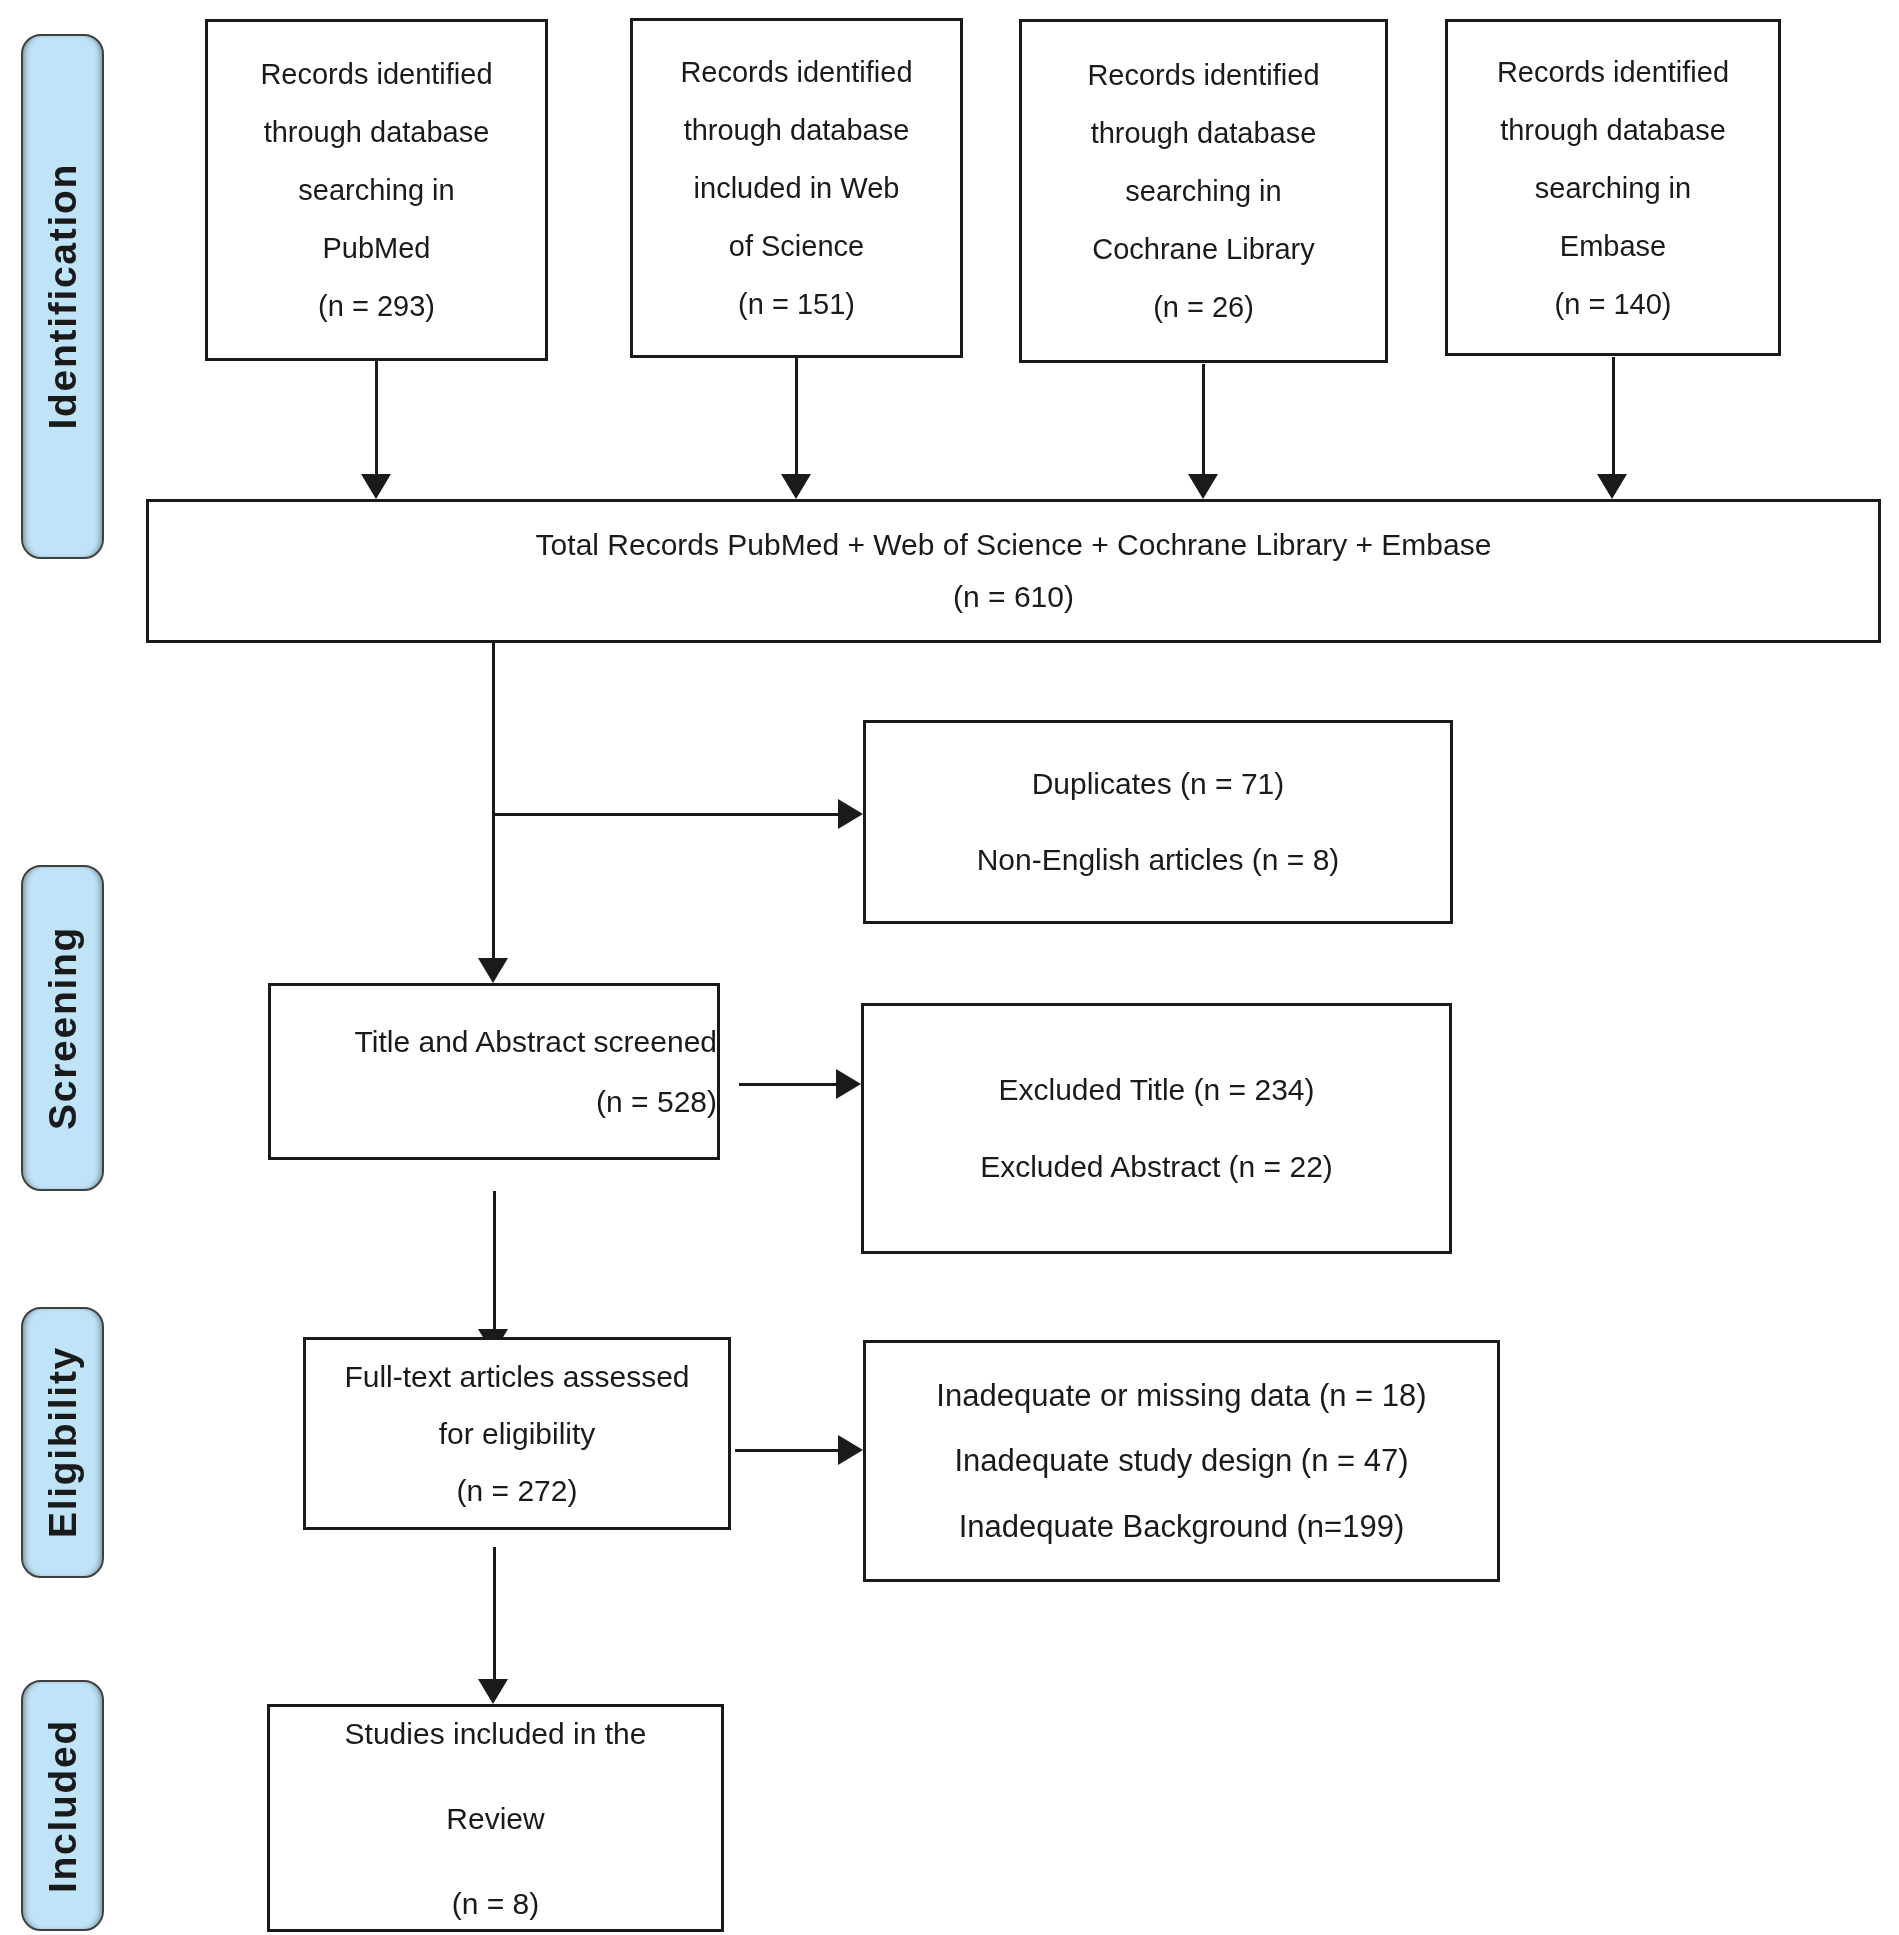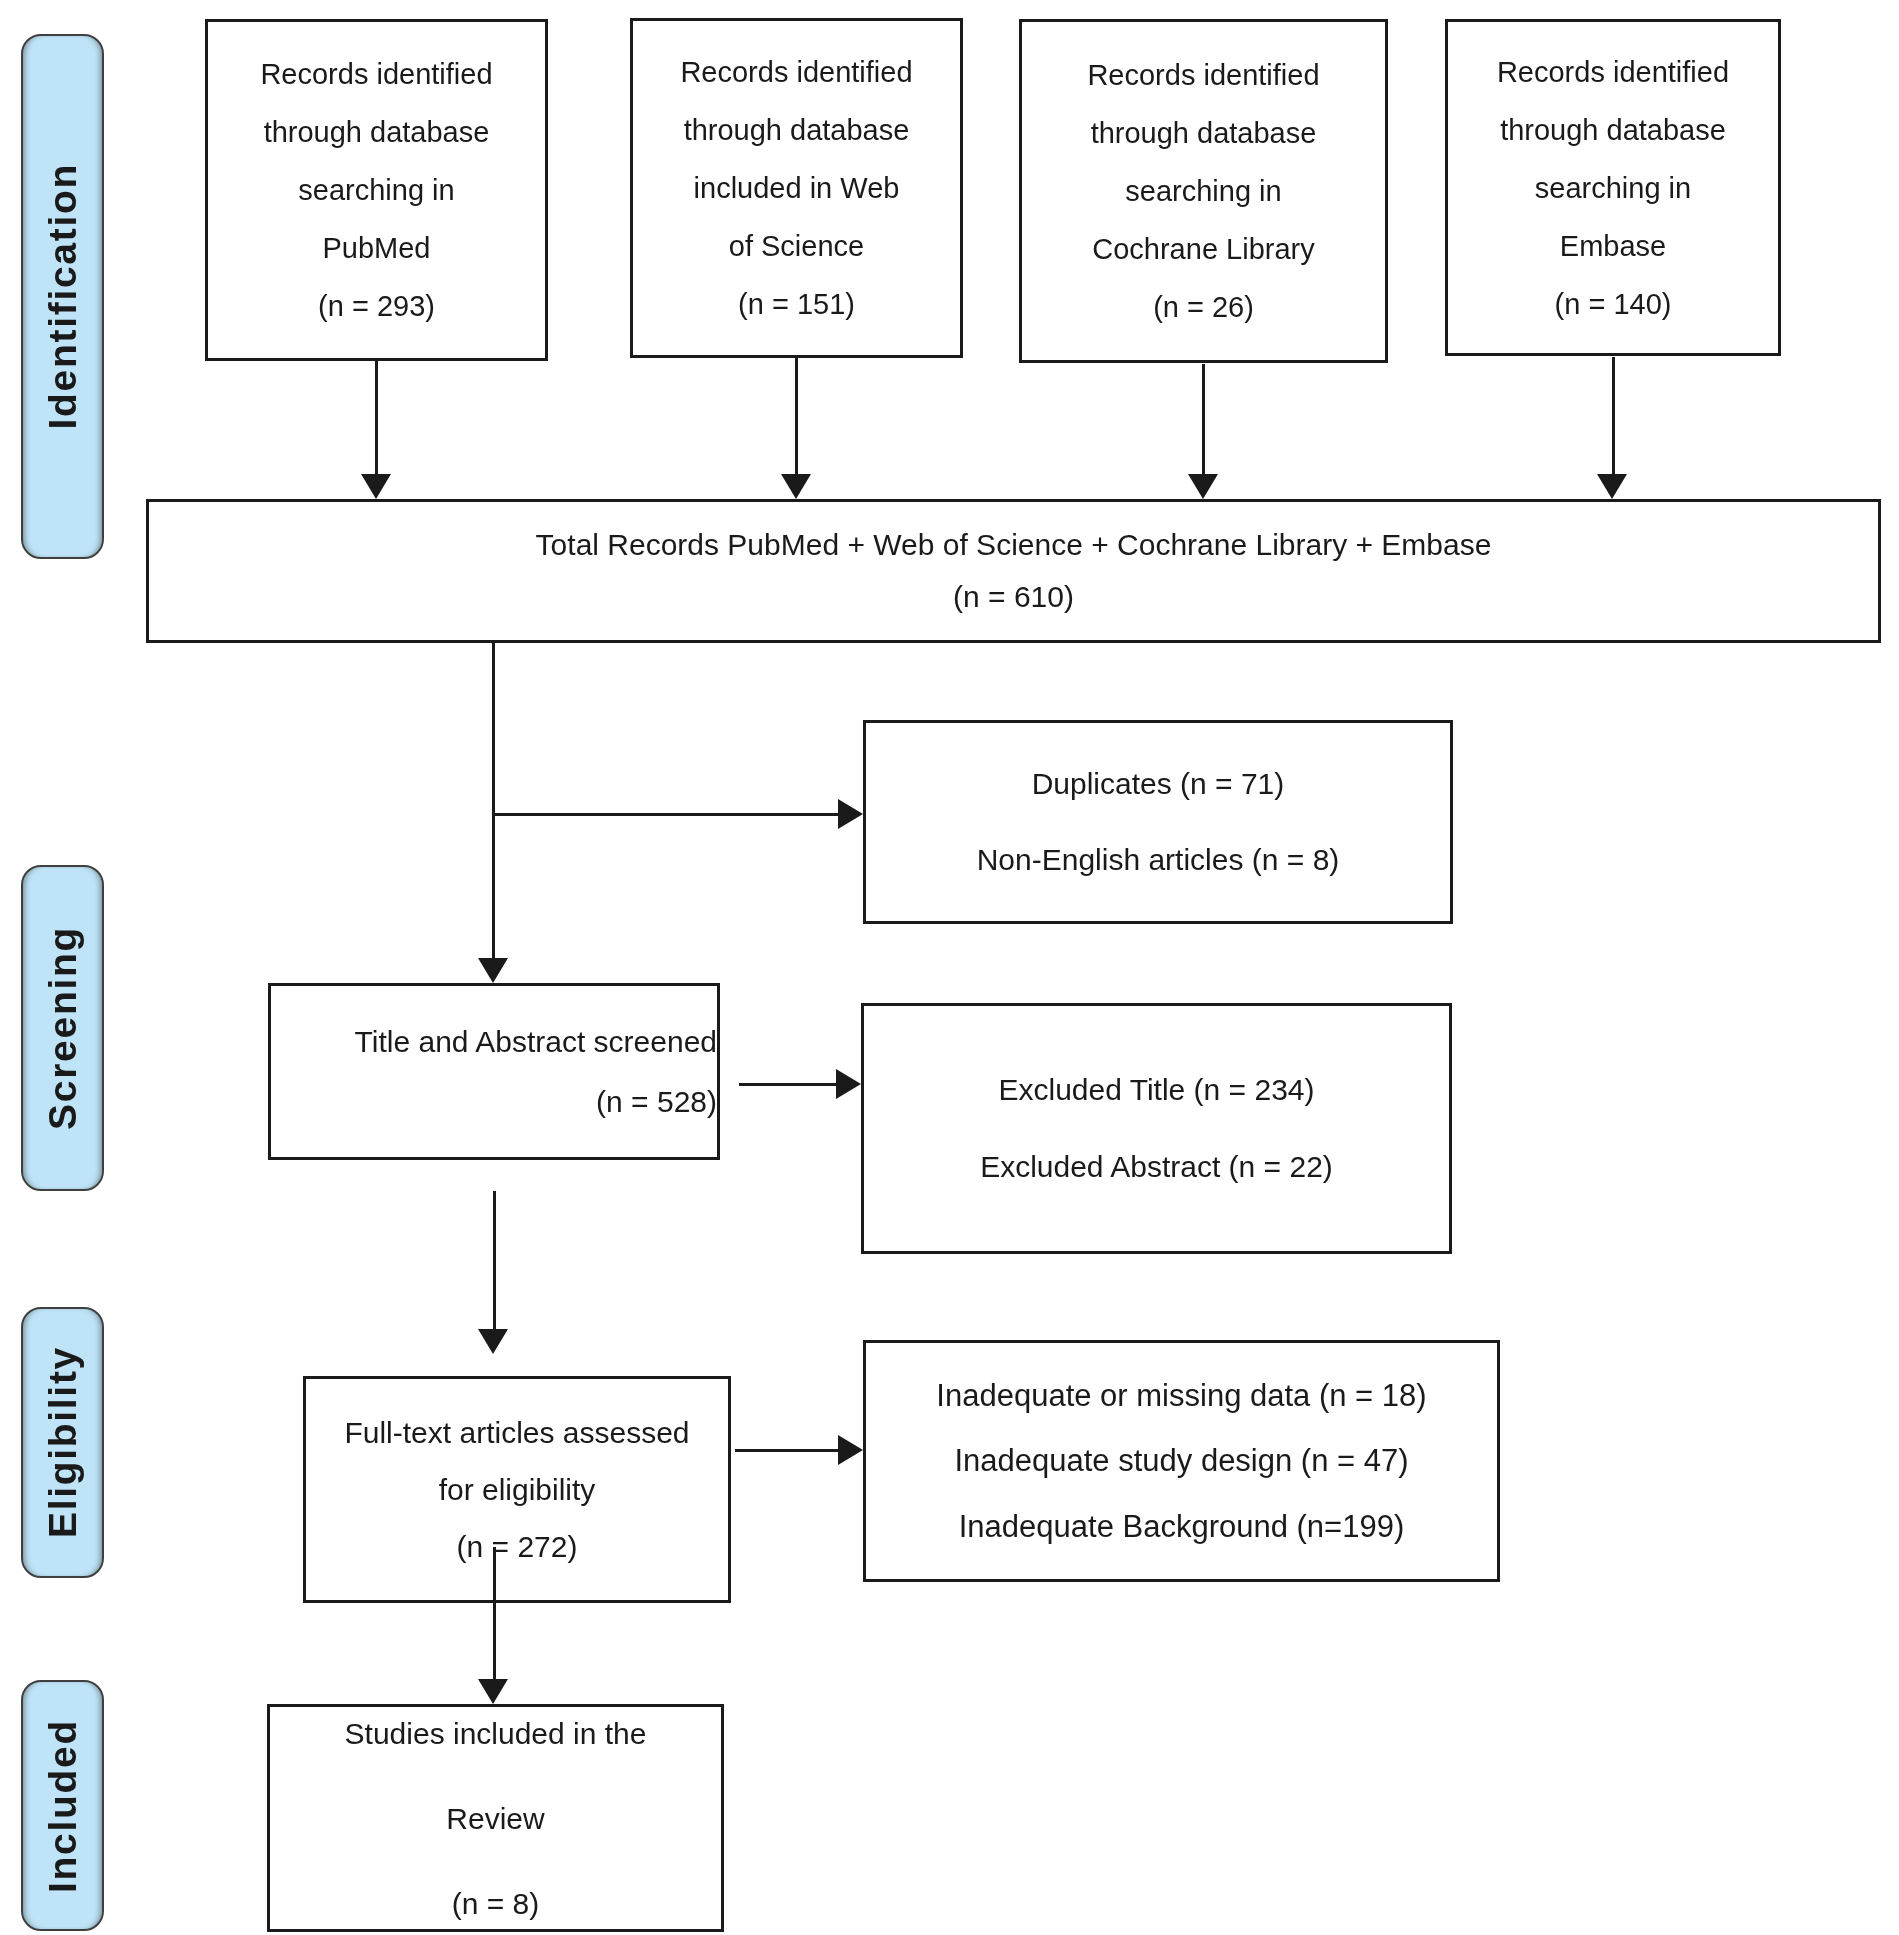--- a/index.html
+++ b/index.html
@@ -150,21 +150,21 @@
   <div class="arrow-right" style="left:836px;top:1069px;"></div>
 
   <div class="fbox fs-wide2" style="left:861px;top:959px;width:591px;height:251px;margin-top:44px;">
     <div class="ln">Excluded Title (n = 234)</div>
     <div class="ln">Excluded Abstract (n = 22)</div>
   </div>
 
   <div class="vline" style="left:493px;top:1191px;height:139px;"></div>
   <div class="arrow-down" style="left:478px;top:1329px;"></div>
 
-  <div class="fbox fs-3" style="left:303px;top:1376px;width:428px;height:227px;justify-content:center;">
+  <div class="fbox fs-3" style="left:303px;top:1337px;width:428px;height:193px;justify-content:center;">
     <div class="ln">Full-text articles assessed</div>
     <div class="ln">for eligibility</div>
     <div class="ln">(n = 272)</div>
   </div>
 
   <div class="hline" style="left:735px;top:1449px;width:105px;"></div>
   <div class="arrow-right" style="left:838px;top:1435px;"></div>
 
   <div class="fbox fs-r3" style="left:863px;top:1340px;width:637px;height:242px;">
     <div class="ln">Inadequate or missing data (n = 18)</div>

